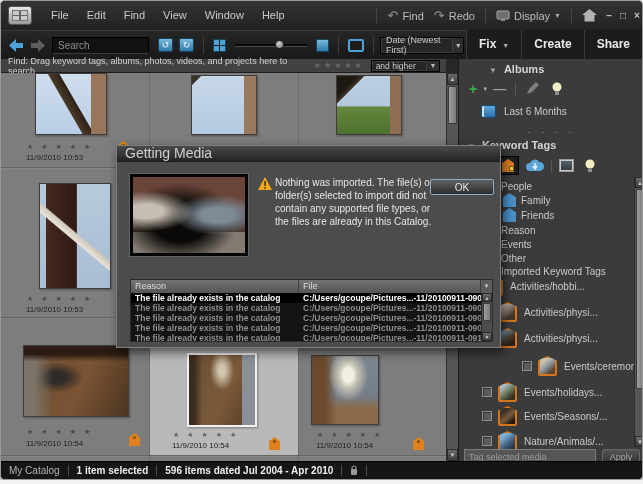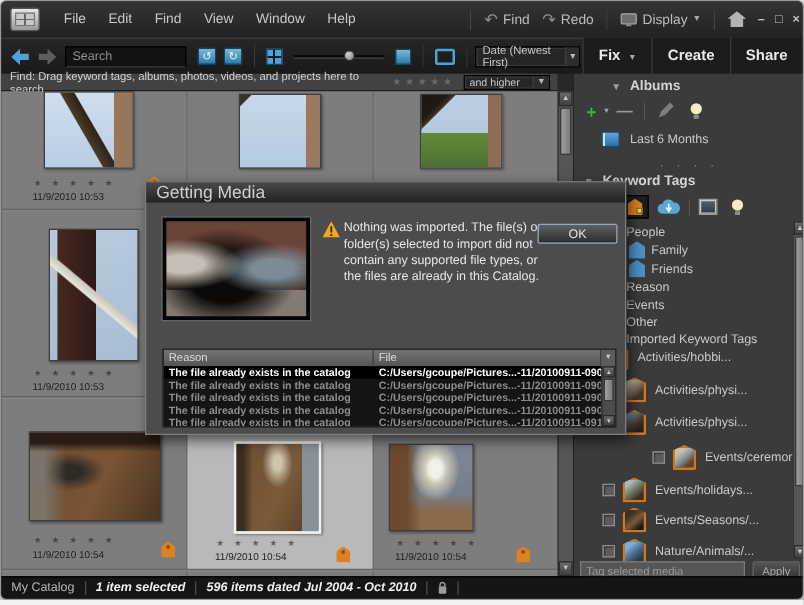--- a/index.html
+++ b/index.html
@@ -98,21 +98,21 @@
   #taginput { position:absolute; left:5px; top:390px; width:132px; height:15px; background:#565656; border:1px solid #7b7b7b;
               color:#c4c4c4; font-size:9px; padding:0 4px; font-family:"Liberation Sans",sans-serif; }
   #taginput::placeholder { color:#9b9b9b; }
   #applybtn { position:absolute; left:143px; top:390px; width:38px; height:15px; background:linear-gradient(#555,#333);
               border:1px solid #666; border-radius:2px; color:#a9a9a9; font-size:9px; text-align:center; line-height:14px; }
 
   
   #statusbar { position:absolute; left:0; top:460px; width:643px; height:18px; background:#151515;
                border-top:1px solid #000; display:flex; align-items:center; color:#b5b5b5; font-size:10px; }
   #statusbar .ssep { width:1px; height:11px; background:#4a4a4a; margin:0 8px; }
-  #statusbar .strong { color:#efefef; font-weight:bold;font-style:italic; }
+  #statusbar .strong { color:#efefef; font-weight:bold; }
   #winbottom { position:absolute; left:0; top:478px; width:643px; height:2px; background:#050505; }
 
   
   #dialog { position:absolute; left:115px; top:144px; width:385px; height:203px; background:#4c4c4c;
             border:1px solid #7e7e7e; box-shadow:3px 4px 10px rgba(0,0,0,.6); z-index:50; }
   #dlg-title { height:16px; background:linear-gradient(#4a4a4a,#242424); color:#cfcfcf; font-size:14px;
                line-height:15px; padding-left:8px; border-bottom:1px solid #1c1c1c; }
   #dlg-preview { position:absolute; left:13px; top:28px; width:118px; height:82px; border:3px solid #050505;
                  outline:1px solid #636363;
                  background:
@@ -426,21 +426,21 @@
       <div class="sbthumb" style="top:13px; height:38px;"></div>
       <div class="sbarr" style="bottom:0;">▼</div>
     </div>
   </div>
 
   <div id="statusbar">
     <span style="margin-left:8px;text-align:right;">My Catalog</span>
     <span class="ssep"></span>
     <span class="strong">1 item selected</span>
     <span class="ssep"></span>
-    <span class="strong">596 items dated Jul 2004 - Oct 2010</span>
+    <span class="strong">596 items dated Jul 2004 - Apr 2010</span>
     <span class="ssep"></span>
     <svg width="8" height="11" viewBox="0 0 8 11">
         <path d="M2 4 V3 A2 2 0 0 1 6 3 V4" fill="none" stroke="#9a9a9a" stroke-width="1.2"></path>
         <rect x="1" y="4" width="6" height="6" rx="1" fill="#9a9a9a"></rect>
       </svg>
     <span class="ssep"></span>
   </div>
   <div id="winbottom"></div>
 
   <div id="dialog">

